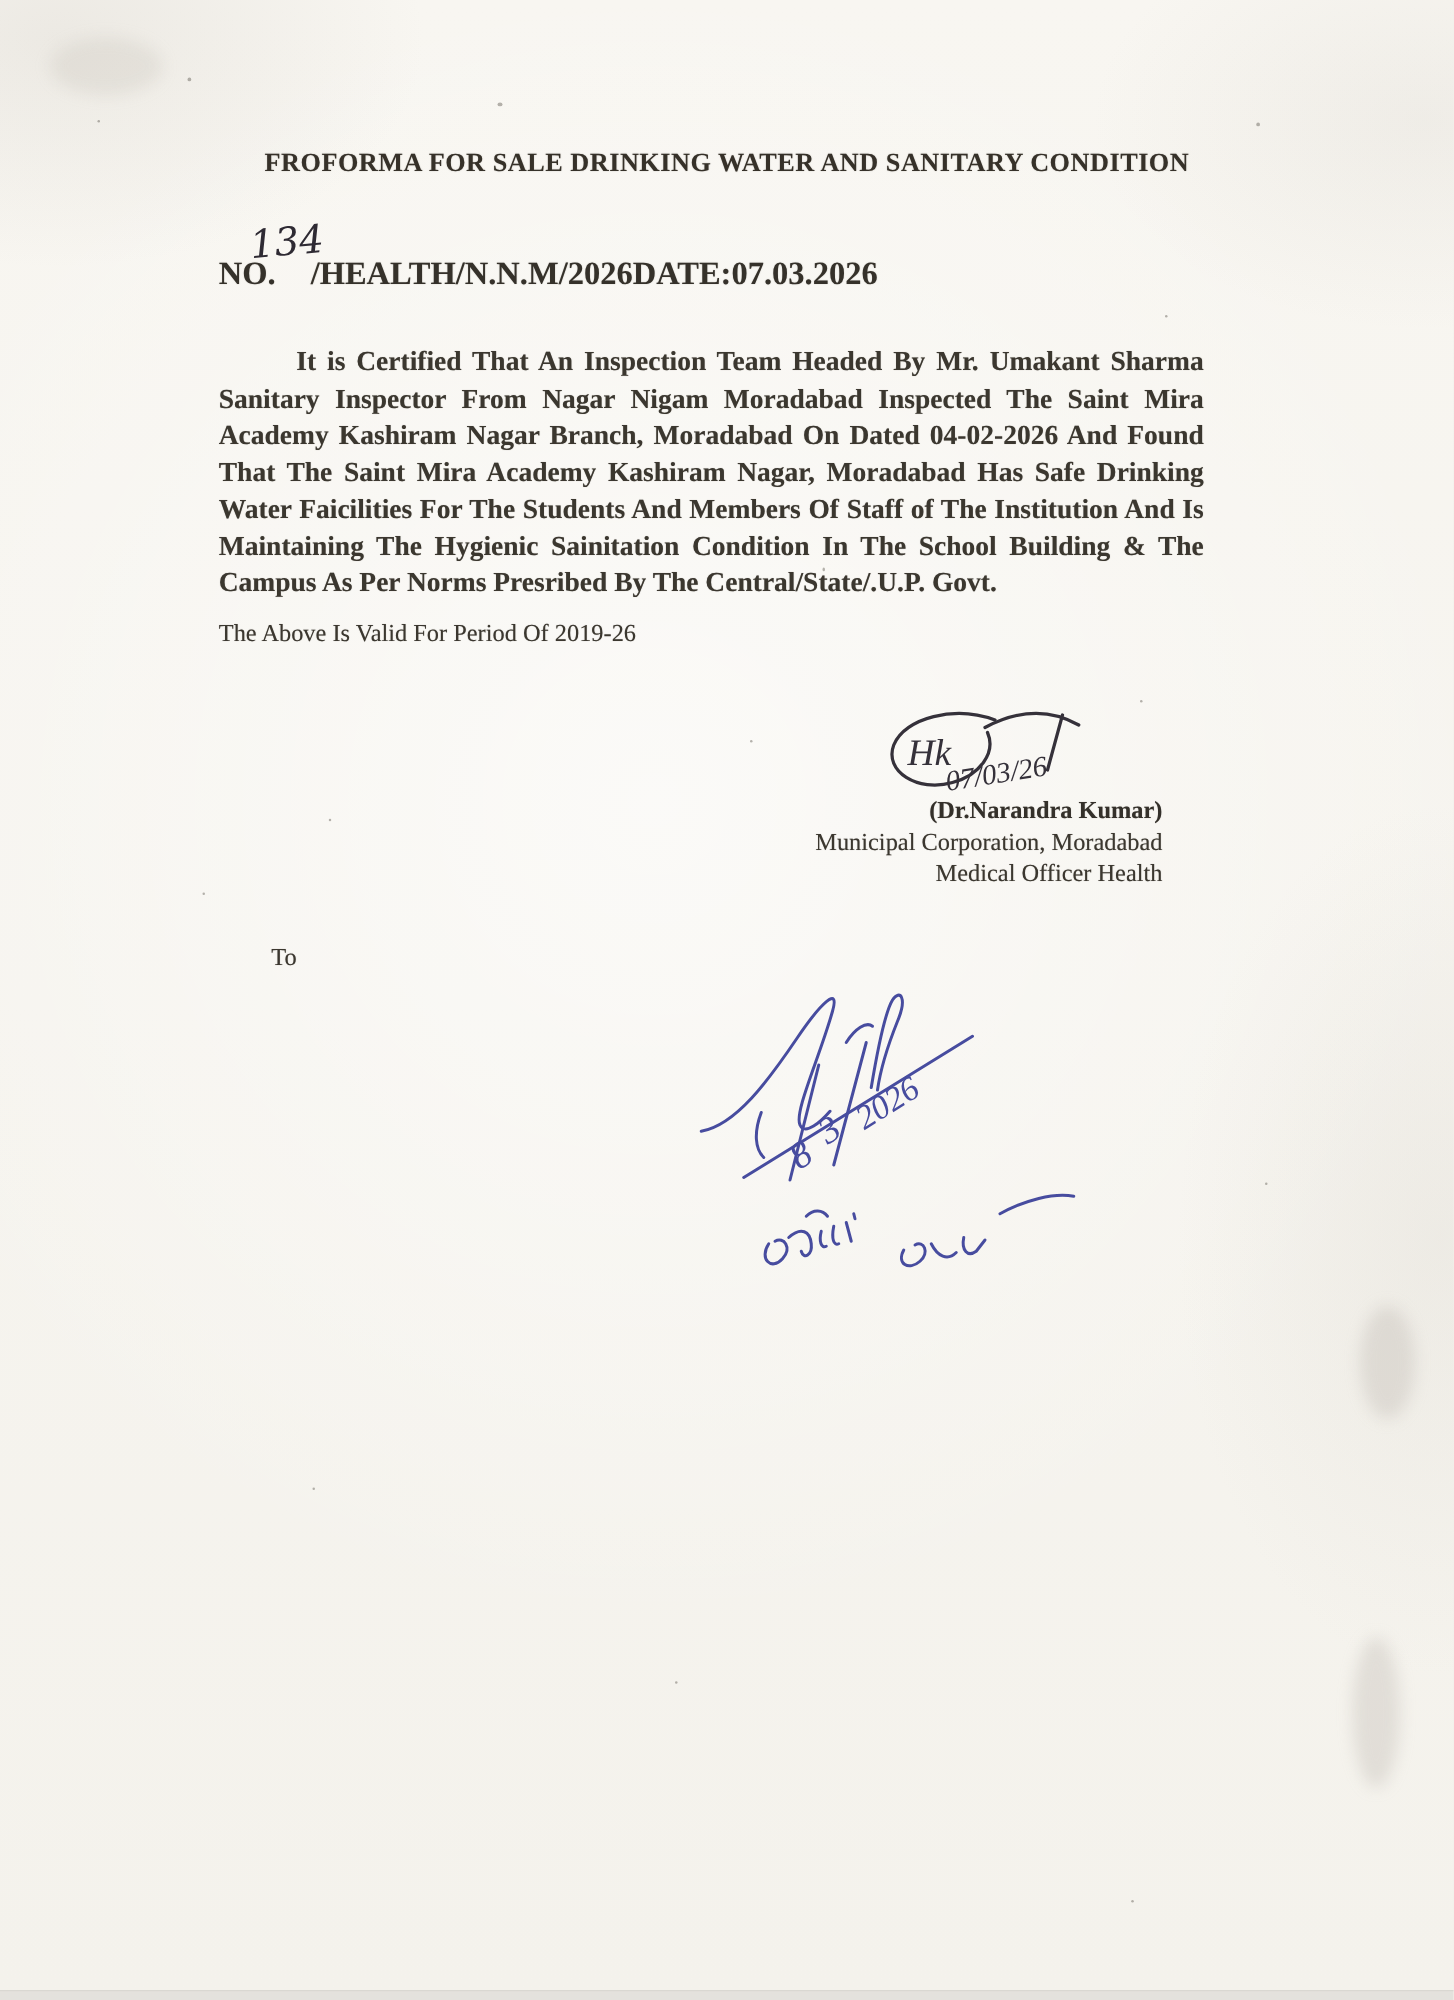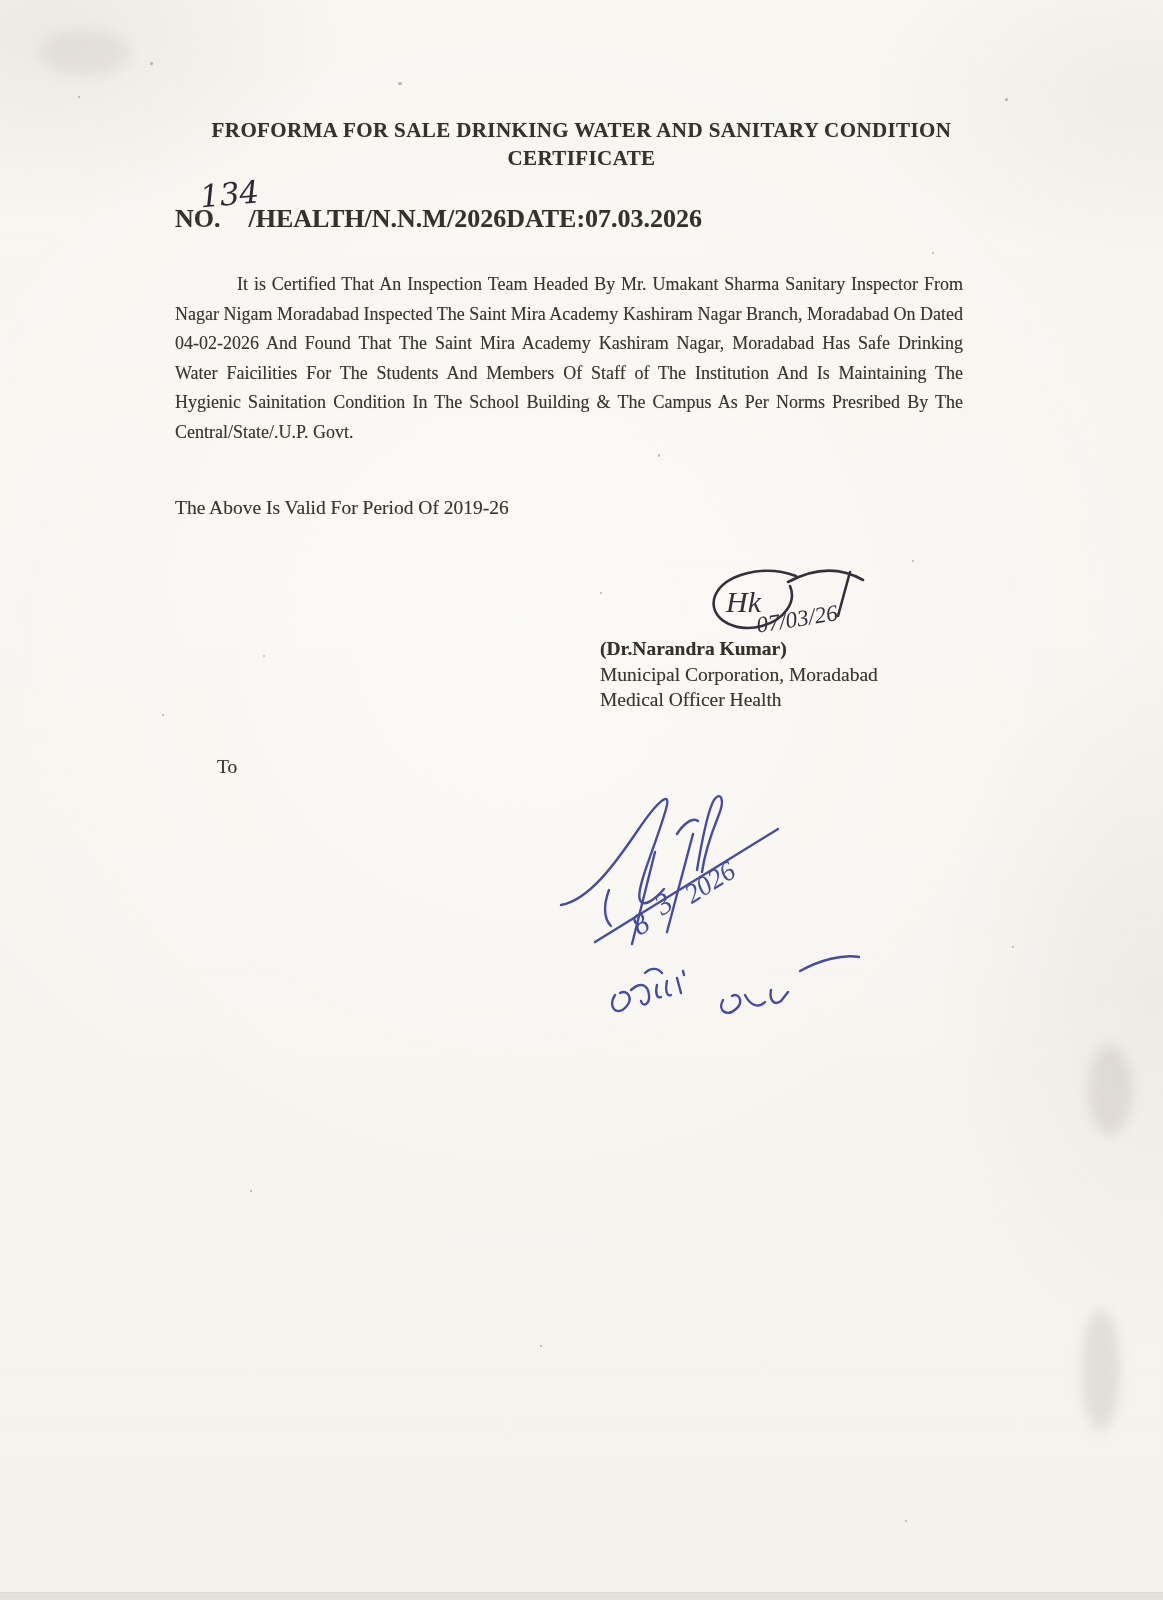--- a/index.html
+++ b/index.html
@@ -35,33 +35,33 @@
     text-shadow:0 0 1px rgba(54,49,41,0.3);
   }
   .ref-no-label { margin-right:28px; }
   .handwritten-no {
     position:absolute; top:176px; left:200px;
     font-family:"DejaVu Serif",serif; font-style:italic;
     font-size:31px; color:#2e2a33; transform:rotate(-5deg);
   }
   .body-par {
     position:absolute; top:252px; left:175px; width:788px;
-    font-size:18px; line-height:29.5px;
+    font-size:22px; line-height:29.5px;
     text-align:justify; text-indent:62px;
-    color:#3b372f; text-shadow:0 0 0.7px rgba(58,54,47,0.45);
+    color:#3b372f; text-shadow:0 0 0.7px rgba(58,54,47,0.45);font-weight:bold;
   }
   .valid-line {
     position:absolute; top:497px; left:175px;
     font-size:19.5px; color:#3b372f;
     text-shadow:0 0 0.7px rgba(58,54,47,0.45);
   }
   .stamp-svg { position:absolute; top:560px; left:700px; }
   .signatory {
     position:absolute; top:636px; left:600px; width:330px;
-    text-align:left; font-size:19.5px; line-height:25.5px;
+    text-align:right; font-size:19.5px; line-height:25.5px;
     color:#3b372f; text-shadow:0 0 0.7px rgba(58,54,47,0.45);
   }
   .signatory .name { font-weight:bold; color:#34302a; }
   .recipient {
     position:absolute; top:754px; left:175px;
     font-size:19.5px; line-height:25.5px; color:#3b372f;
     text-shadow:0 0 0.7px rgba(58,54,47,0.45);
     margin-left:42px;
   }
   .recipient .addr { margin-left:40px; margin-top:3px; }
@@ -75,21 +75,20 @@
   .speck { position:absolute; border-radius:50%; background:rgba(95,90,82,0.45); }
   .smudge { position:absolute; border-radius:50%; filter:blur(6px); background:rgba(176,170,160,0.28); }
 </style>
 </head>
 <body>
 
 <div class="page">
 
   <div class="doc-title">
     <div>FROFORMA FOR SALE DRINKING WATER AND SANITARY CONDITION</div>
-    <div>CERTIFICATE</div>
   </div>
 
   <div class="handwritten-no">134</div>
   <div class="ref-row">
     <div>
       <span class="ref-no-label">NO.</span><span>/HEALTH/N.N.M/2026</span>
     </div>
     <div>DATE:07.03.2026</div>
   </div>
 

